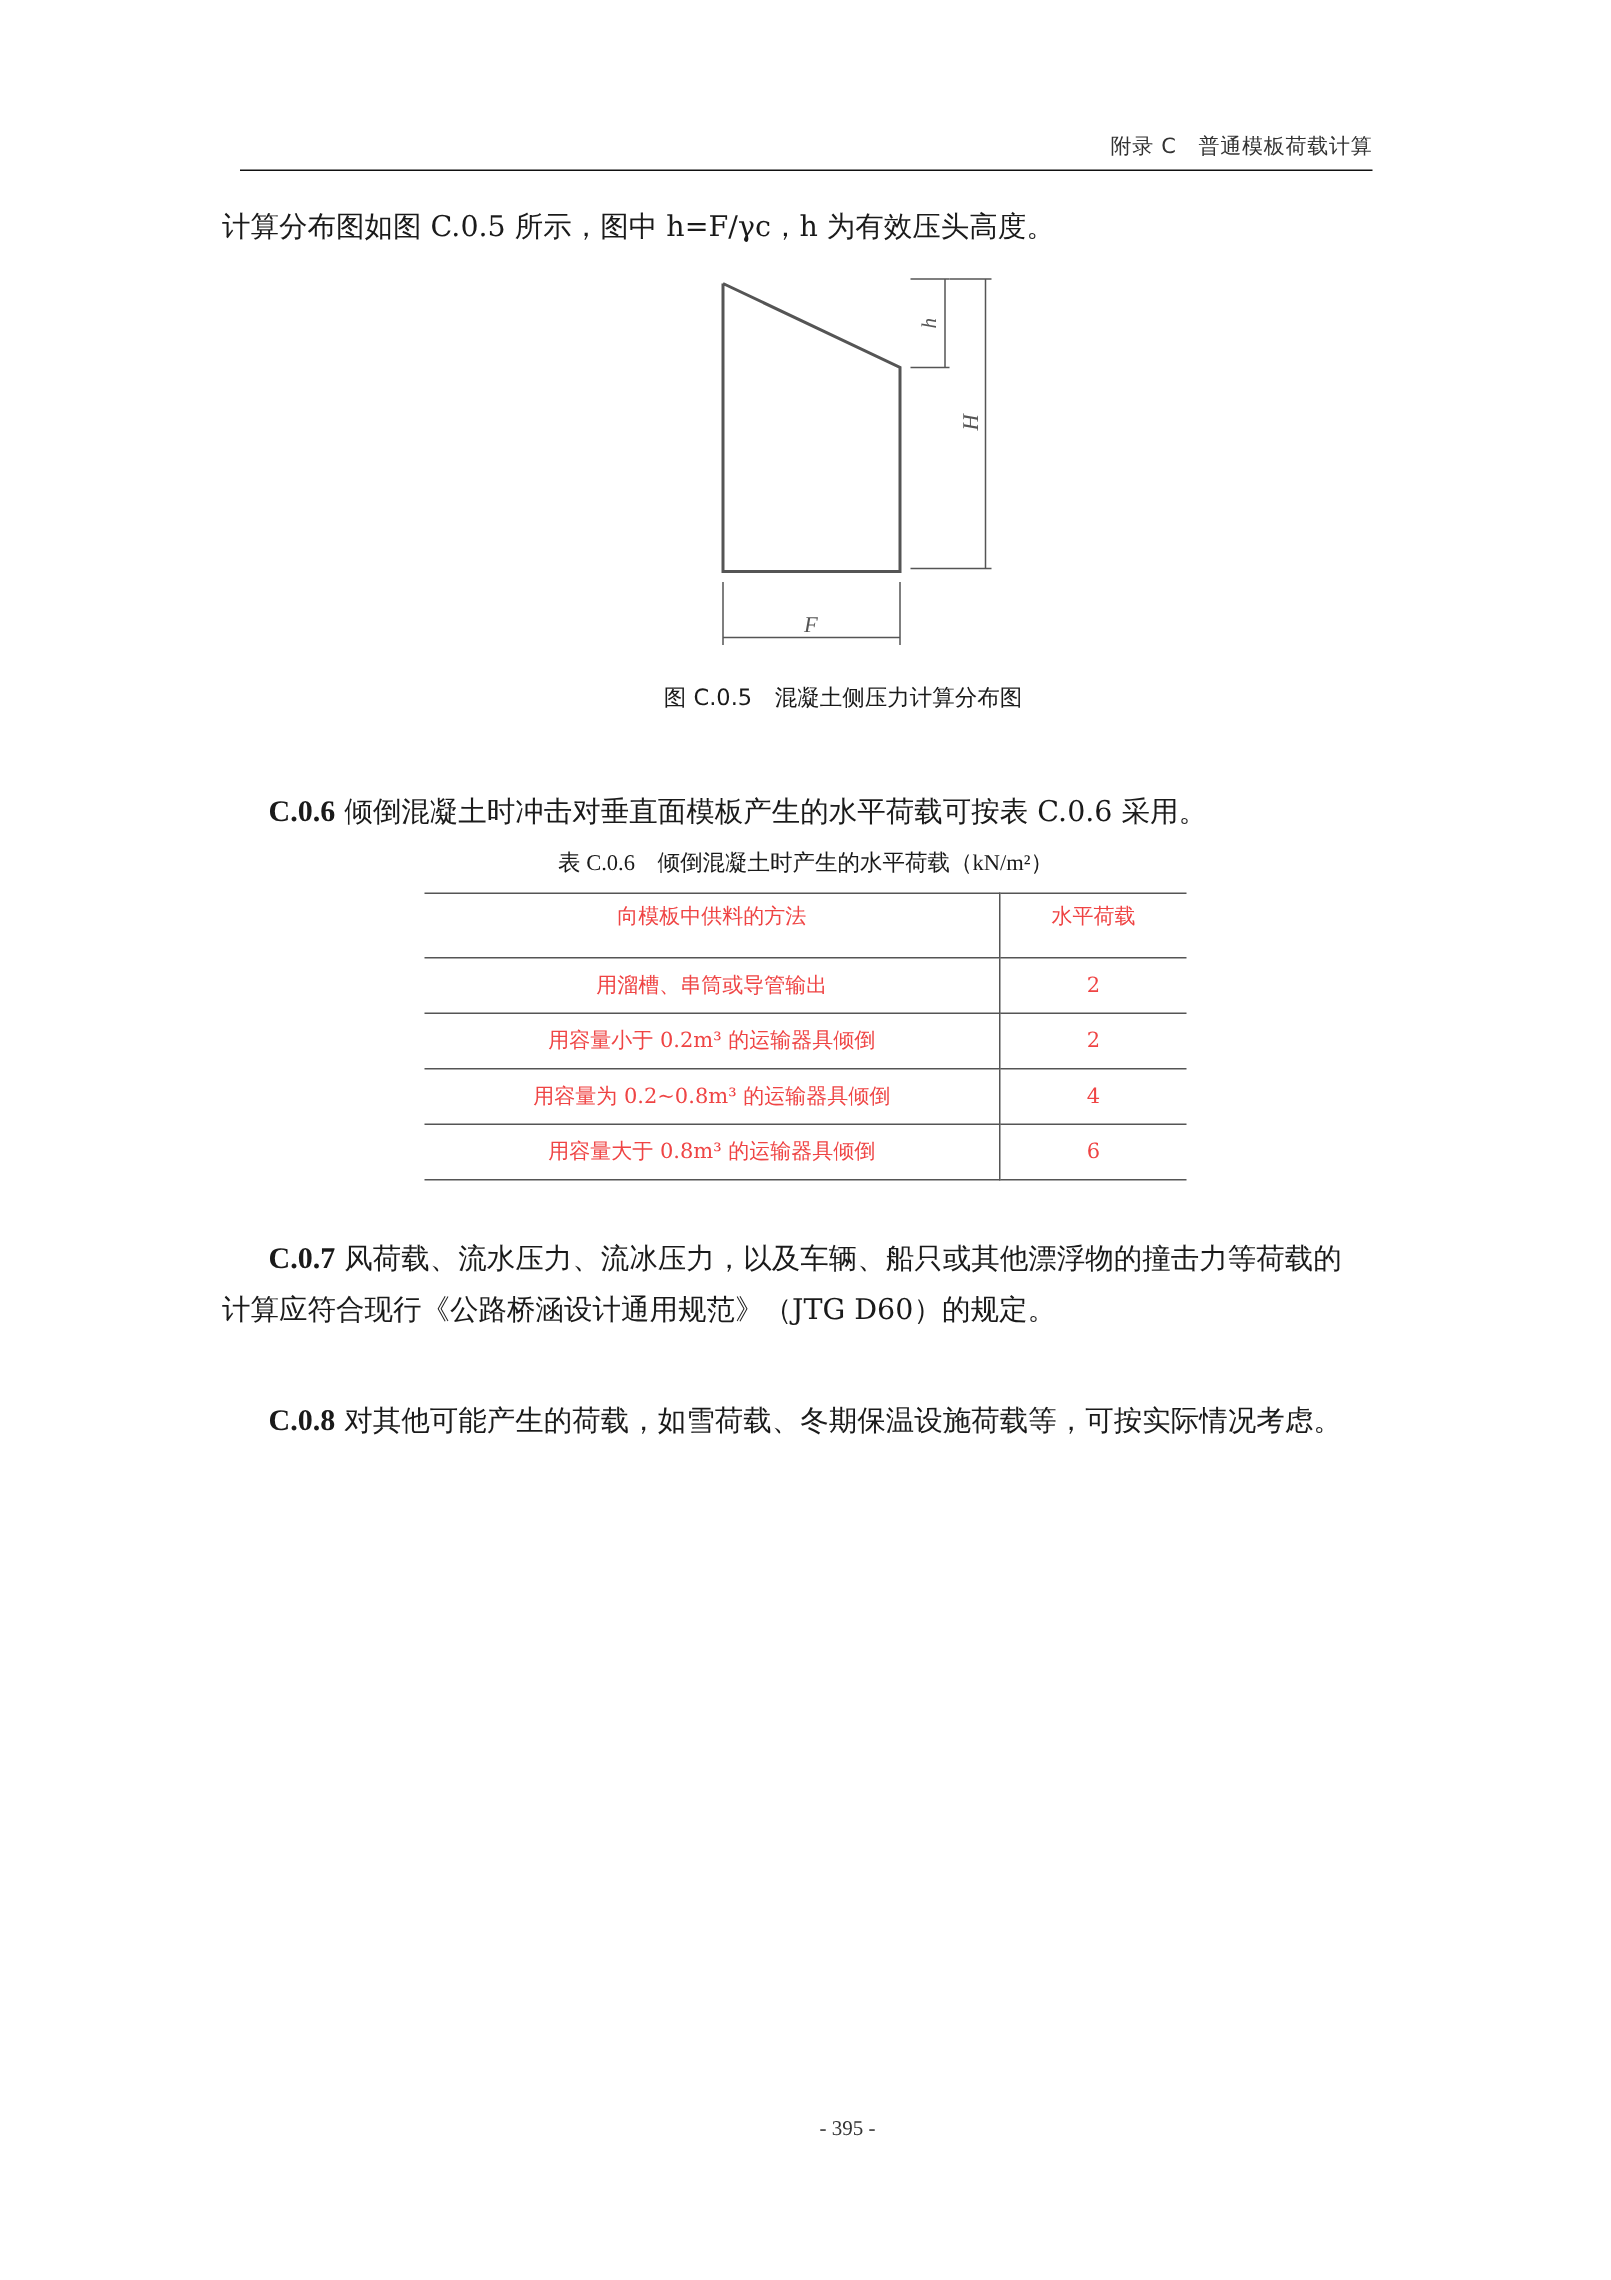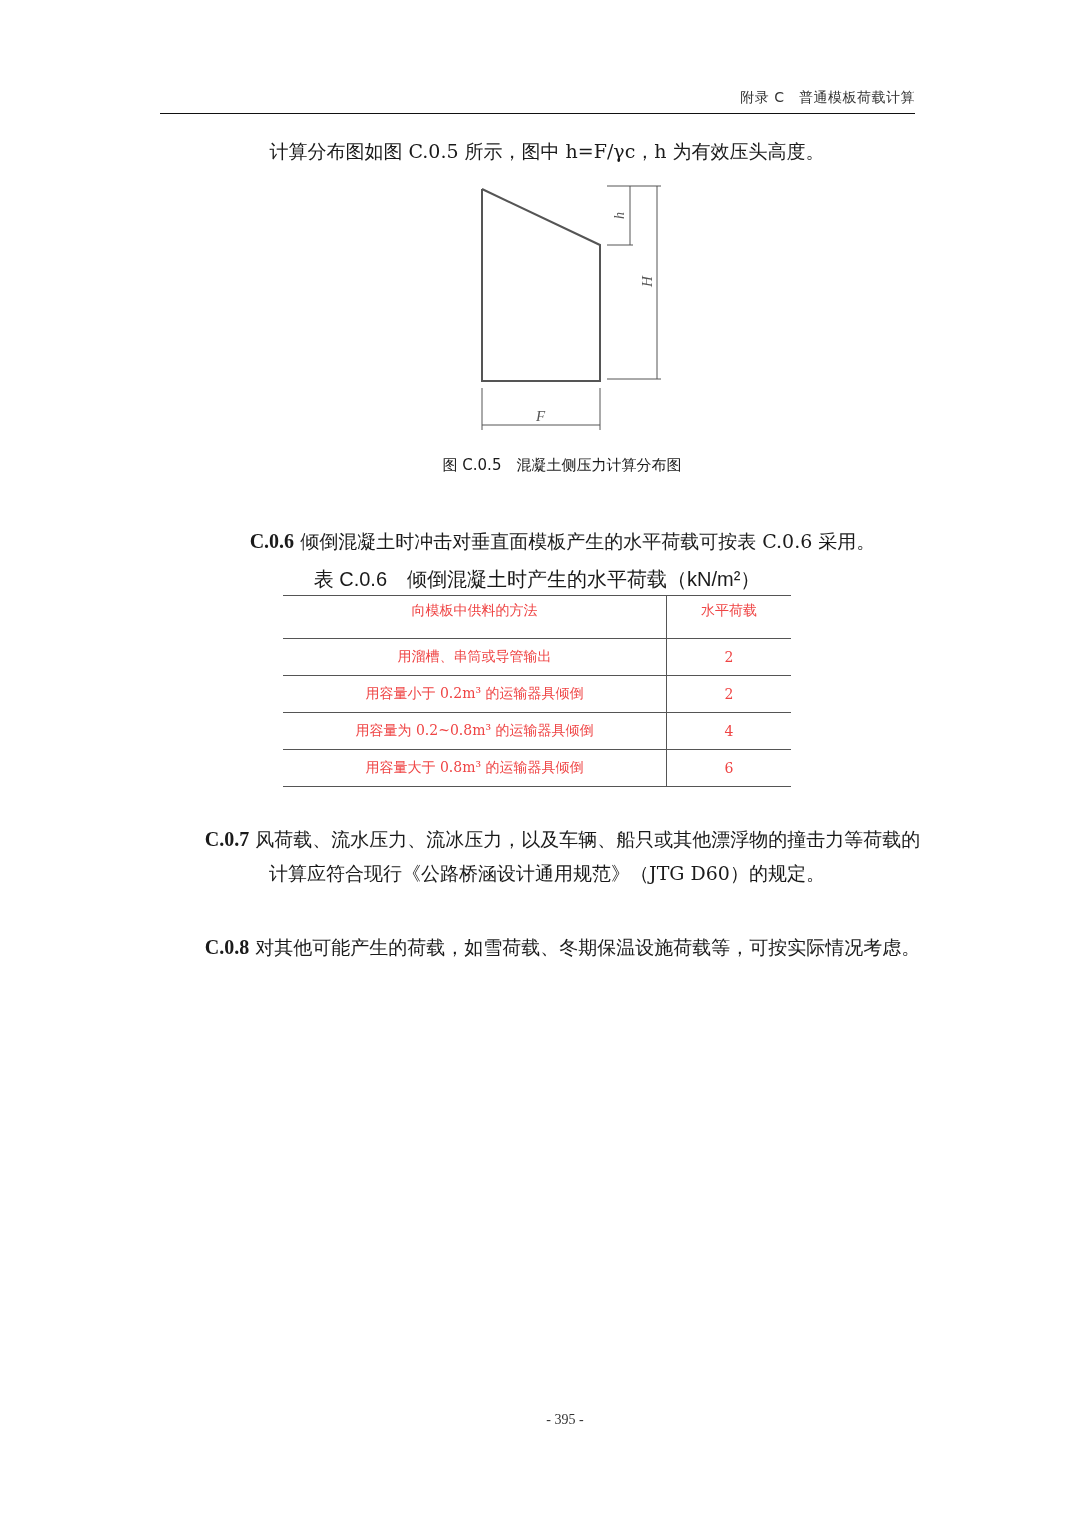--- a/index.html
+++ b/index.html
@@ -2,28 +2,28 @@
 <html><head>
   <meta charset="utf-8">
   <style>
     html, body { margin: 0; padding: 0; background: #ffffff; }
     body { width: 1074px; height: 1520px; position: relative; overflow: hidden;
       font-family: "DejaVu Serif", "Liberation Serif", serif; color: #1a1a1a; }
     .header { position: absolute; left: 160px; top: 76px; width: 755px; height: 24px;
       border-bottom: 1.5px solid #111; margin-top: 13px; }
     .header-text { position: absolute; right: 0; top: 0; font-family: "DejaVu Sans", sans-serif;
       font-size: 14px; color: #333; letter-spacing: 0.5px; }
-    .para { position: absolute; left: 171px; width: 752px; font-size: 19px; line-height: 34px; text-align: center; }
+    .para { position: absolute; left: 148px; width: 752px; font-size: 19px; line-height: 34px; }
     .para b { font-family: "Liberation Serif", serif; font-weight: bold; font-size: 20px; }
     .indent { text-indent: 31px; }
     .figure { position: absolute; left: 470px; top: 175px; width: 200px; height: 260px; }
     .fig-caption { position: absolute; left: 0; width: 1074px; top: 456px; text-align: center;
       font-family: "DejaVu Sans", sans-serif; font-size: 15px; padding-left: 25px; }
     .tbl-caption { position: absolute; left: 0; width: 1074px; top: 566px; text-align: center;
-      font-family: Liberation Sans, sans-serif; font-size: 20px; }
+      font-family: Liberation Serif, serif; font-size: 15px; }
     table.data { position: absolute; left: 283px; top: 595px; width: 508px; border-collapse: collapse;
       font-size: 14px; color: #ef4444; }
     table.data td, table.data th { border-top: 1px solid #555; border-bottom: 1px solid #555;
       height: 36px; text-align: center; font-weight: normal; padding: 0; }
     table.data .c1 { width: 383px; border-right: 1px solid #555; }
     table.data th { vertical-align: top; padding-top: 6px; }
     .footer { position: absolute; left: 0; width: 1074px; top: 1412px; text-align: center;
       font-family: "Liberation Serif", serif; font-size: 14px; color: #333; padding-left: 28px; }
   </style>
 </head>

